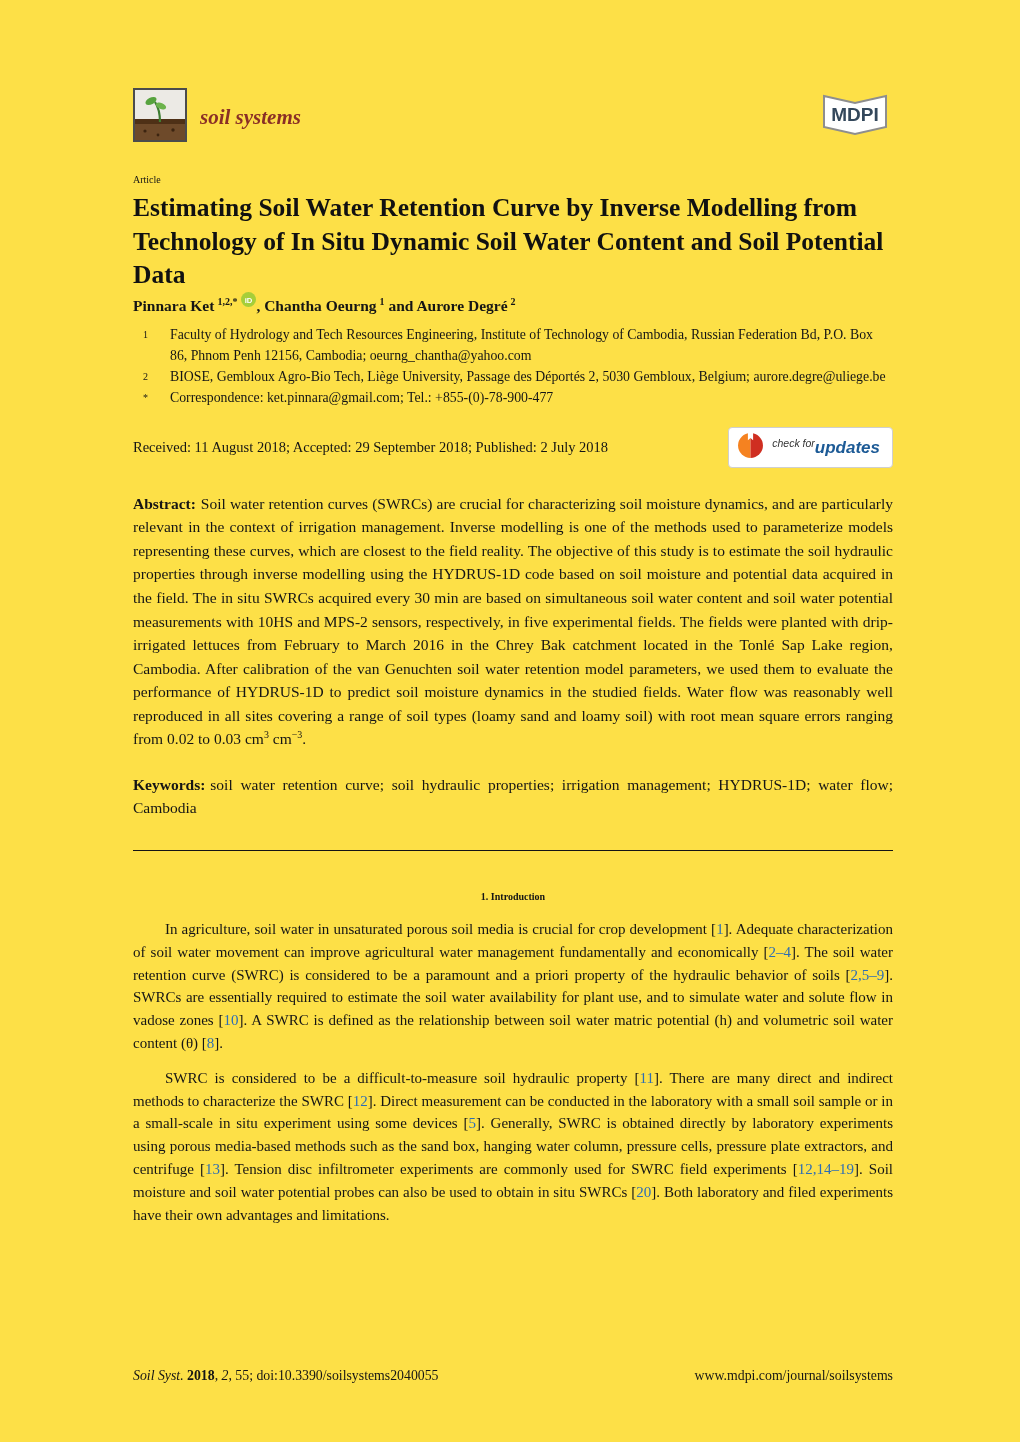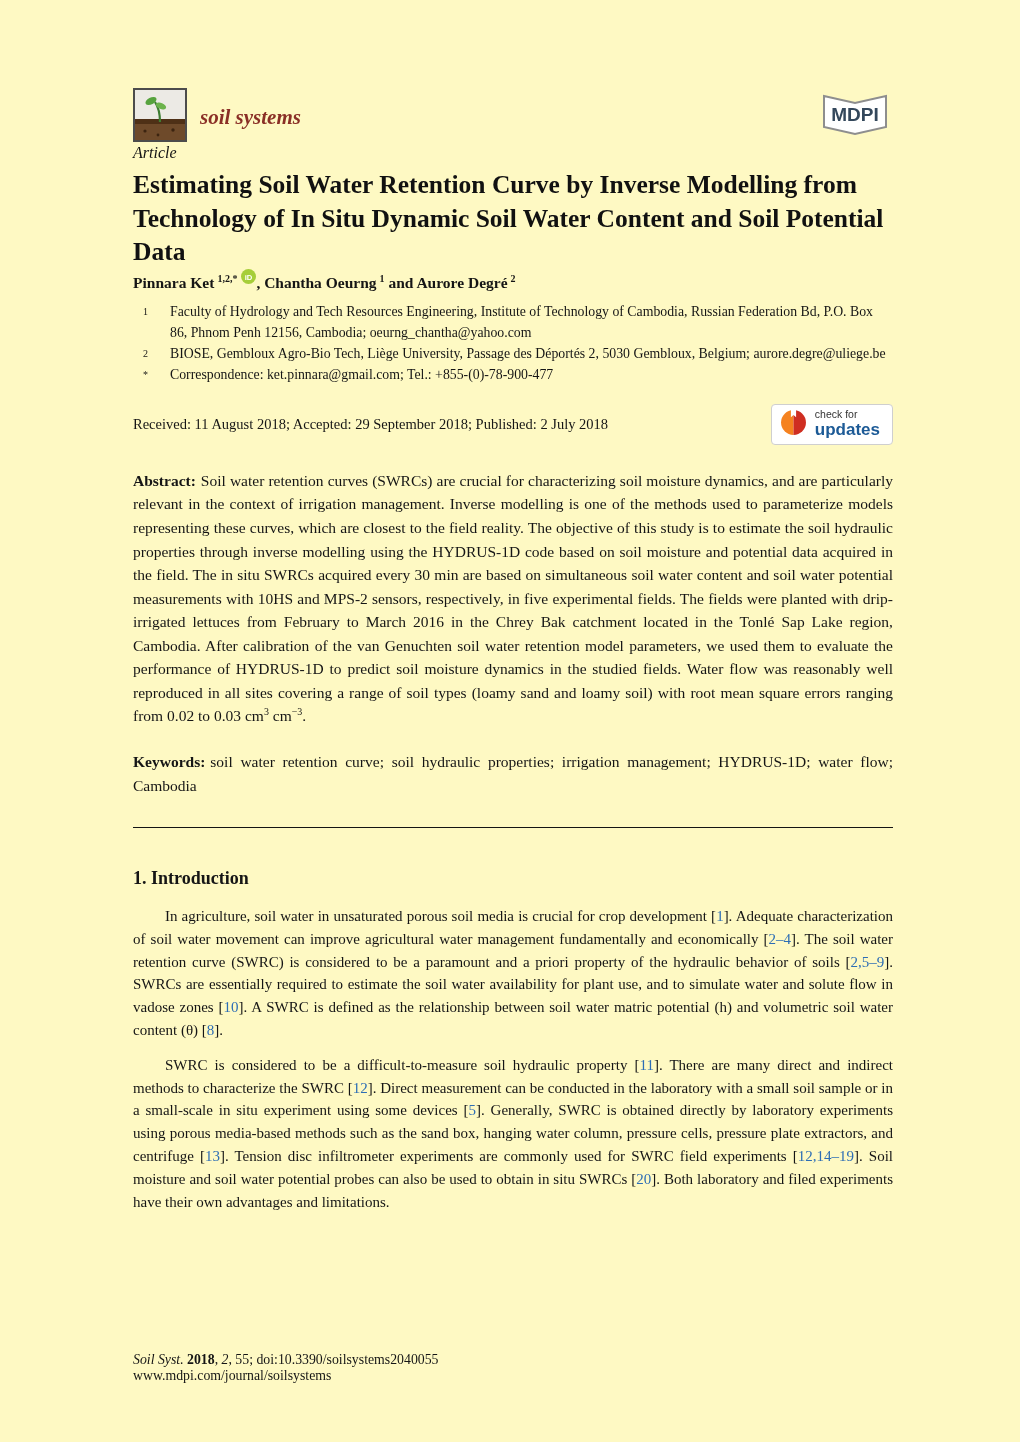--- a/index.html
+++ b/index.html
@@ -1,61 +1,61 @@
 <!DOCTYPE html>
 <html><head>
 <meta charset="utf-8">
 <style>
   html, body { margin: 0; padding: 0; background: #ffffff; }
   body { font-family: "Liberation Serif", "DejaVu Serif", serif; color: #151515; }
   .page {
     position: relative; width: 1020px; height: 1442px; box-sizing: border-box;
-    padding: 88px 127px 0 133px; background: #fef9c3; overflow: hidden; margin: 0 auto;
+    padding: 88px 127px 0 133px; background: #fde047; overflow: hidden; margin: 0 auto;
   }
   .header { display: flex; justify-content: space-between; align-items: flex-start; height: 56px; }
   .journal-brand { display: flex; align-items: center; gap: 13px; }
   .journal-name { font-size: 21px; font-style: italic; font-weight: bold; color: #8a2f26; }
   .mdpi-logo { margin-top: 4px; }
 
-  .article-type { font-size: 16px; font-style: italic; }
+  .article-type { margin-top: 30px; font-size: 10px; }
   .title { margin: 6px 0 0 0; font-size: 25.5px; line-height: 1.32; font-weight: bold; color: #111; }
 
   .authors { font-size: 15.5px; font-weight: bold; }
   .authors sup { font-size: 10px; margin-left: 3px; }
   .orcid { margin-left: 4px; display: inline-block; vertical-align: 4px; text-align: right; }
 
   .affiliations { margin-top: 10px; font-size: 13.8px; line-height: 1.52; }
   .aff-row { display: flex; }
   .aff-marker { flex: 0 0 37px; box-sizing: border-box; padding-left: 10px; font-size: 10px; padding-top: 2px; }
   .aff-text { flex: 1; }
 
   .dates-row { margin-top: 18px; display: flex; justify-content: space-between; align-items: center; }
   .dates { font-size: 14.5px; }
   .check-badge {
     display: inline-flex; align-items: center; gap: 8px; padding: 4px 12px 4px 8px;
     border: 1px solid #cfcfcf; border-radius: 4px; background: #fff; cursor: pointer; text-decoration: none;
   }
-  .badge-text { display: flex; flex-direction: column; font-family: "Liberation Sans", sans-serif; }
+  .badge-text { display: flex; flex-direction: row; font-family: "Liberation Sans", sans-serif; font-style: italic; }
   .badge-l1 { font-size: 10.5px; color: #333; line-height: 1.1; }
   .badge-l2 { font-size: 17px; font-weight: bold; color: #1c5a96; line-height: 1.15; }
 
   .abstract { margin: 24px 0 0 0; font-size: 15.5px; line-height: 1.52; text-align: justify; }
   .inline-label { margin-right: 5px; }
   .keywords { margin: 22px 0 0 0; font-size: 15.5px; line-height: 1.52; text-align: justify; }
 
   .rule { margin: 30px 0 0 0; border: none; border-top: 1.5px solid #141414; }
 
-  .section-heading { margin: 40px 0 16px 0; font-size: 18px; font-weight: bold; }
+  .section-heading { margin: 40px 0 16px 0; font-size: 10px; font-weight: bold; text-align: center; }
   .body-par { margin: 12px 0 0 0; font-size: 15px; line-height: 1.52; text-align: justify; text-indent: 32px; }
   .body-par sup, .abstract sup { font-size: 10px; line-height: 0; }
   .ref { color: #2c6db5; }
 
   .footer {
     position: absolute; left: 133px; right: 127px; bottom: 58px;
-    display: flex; justify-content: space-between; font-size: 13.8px; flex-direction: column;
+    display: flex; justify-content: space-between; font-size: 13.8px;
   }
 </style>
 </head>
 <body>
 
 <div class="page">
 
   <div class="header">
     <div class="journal-brand">
       <span>

